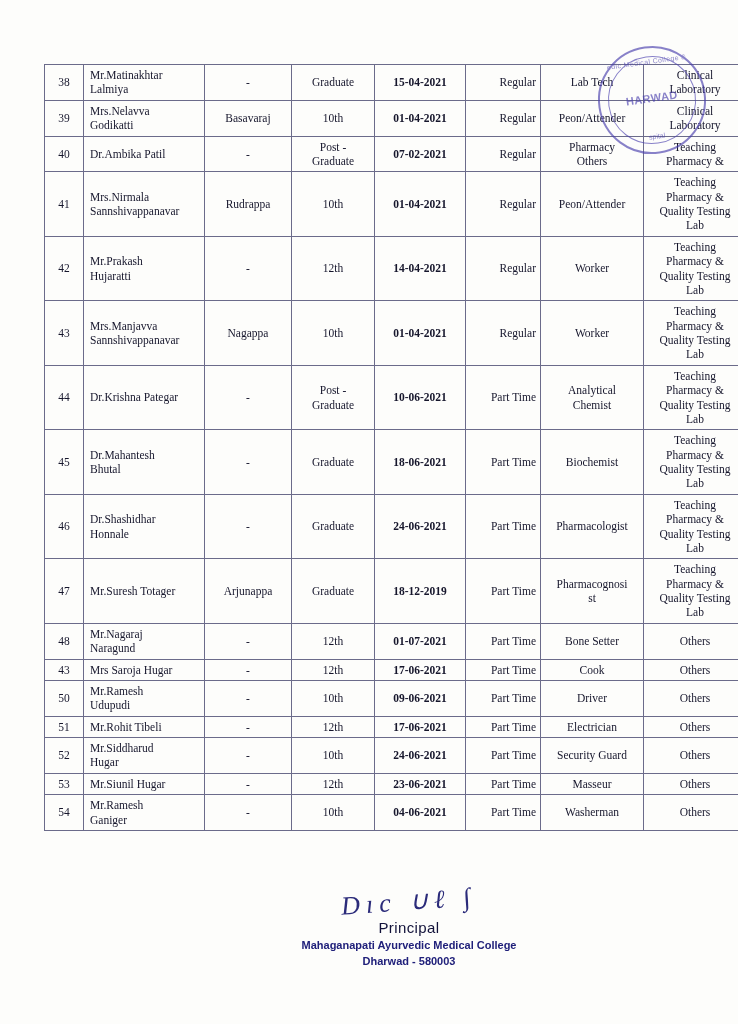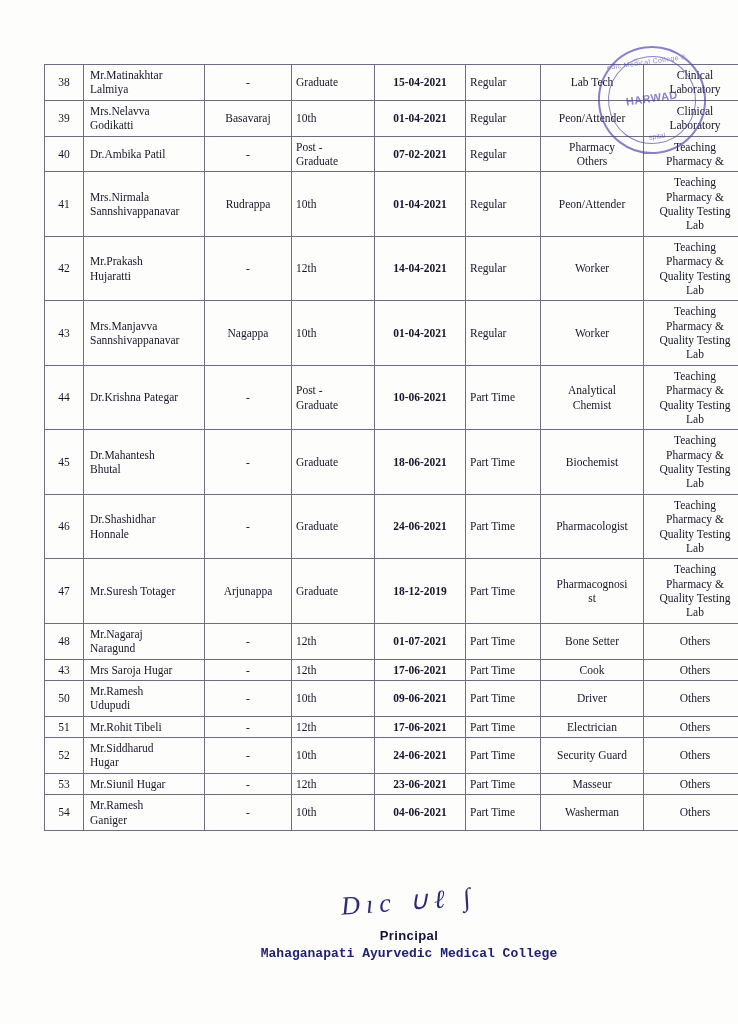--- a/index.html
+++ b/index.html
@@ -39,23 +39,23 @@
     border: 1px solid #6b6b8a;
     font-size: 11.5px;
     line-height: 1.25;
     padding: 3px 4px;
     vertical-align: middle;
     color: #16162c;
   }
   td.c-sl    { width: 30px;  text-align: center; }
   td.c-name  { width: 110px; text-align: left; padding-left: 6px; }
   td.c-father{ width: 78px;  text-align: center; }
-  td.c-qual  { width: 74px;  }
+  td.c-qual  { width: 74px;  text-align: center; }
   td.c-date  { width: 82px;  text-align: center; font-weight: bold; }
-  td.c-type  { width: 66px;  text-align: left; }
+  td.c-type  { width: 66px;  text-align: right; }
   td.c-desig { width: 94px;  text-align: center; }
   td.c-dept  { width: 94px;  text-align: center; }
 
   .sig-area {
     position: absolute;
     left: 0;
     top: 886px;
     width: 738px;
     text-align: center;
   }
@@ -63,32 +63,32 @@
     font-family: "Liberation Serif", serif;
     font-size: 26px;
     color: #2b2b7a;
     letter-spacing: 6px;
     transform: rotate(-4deg);
     display: inline-block;
     margin-left: 80px;
     font-style: italic;
   }
   .principal {
-    margin-top: 11px;
+    margin-top: 2px;
     font-family: "Liberation Sans", sans-serif;
-    font-weight: bold;
-    font-size: 13px;
+    font-weight: normal;
+    font-size: 15px;
     color: #12123a;
     letter-spacing: 0.4px;
     margin-left: 80px;
   }
   .addr {
-    font-family: Liberation Mono, monospace;
+    font-family: Liberation Sans, sans-serif;
     font-weight: bold;
-    font-size: 13px;
+    font-size: 11px;
     color: #20207a;
     line-height: 1.45;
     margin-top: 2px;
     margin-left: 80px;
   }
   
   .stamp {
     position: absolute;
     left: 598px;
     top: 46px;
@@ -367,15 +367,16 @@
     <div class="stamp-text-top">edic Medical College &amp;</div>
     <div class="stamp-text-mid">HARWAD</div>
     <div class="stamp-text-bot">spital</div>
   </div>
 
   <div class="sig-area">
     <div class="sig-mark">Dıc  ∪ℓ  ∫</div>
     <div class="principal">Principal</div>
     <div class="addr">
       <div>Mahaganapati Ayurvedic Medical College</div>
+      <div>Dharwad - 580003</div>
     </div>
   </div>
 </div>
 
 </body></html>

